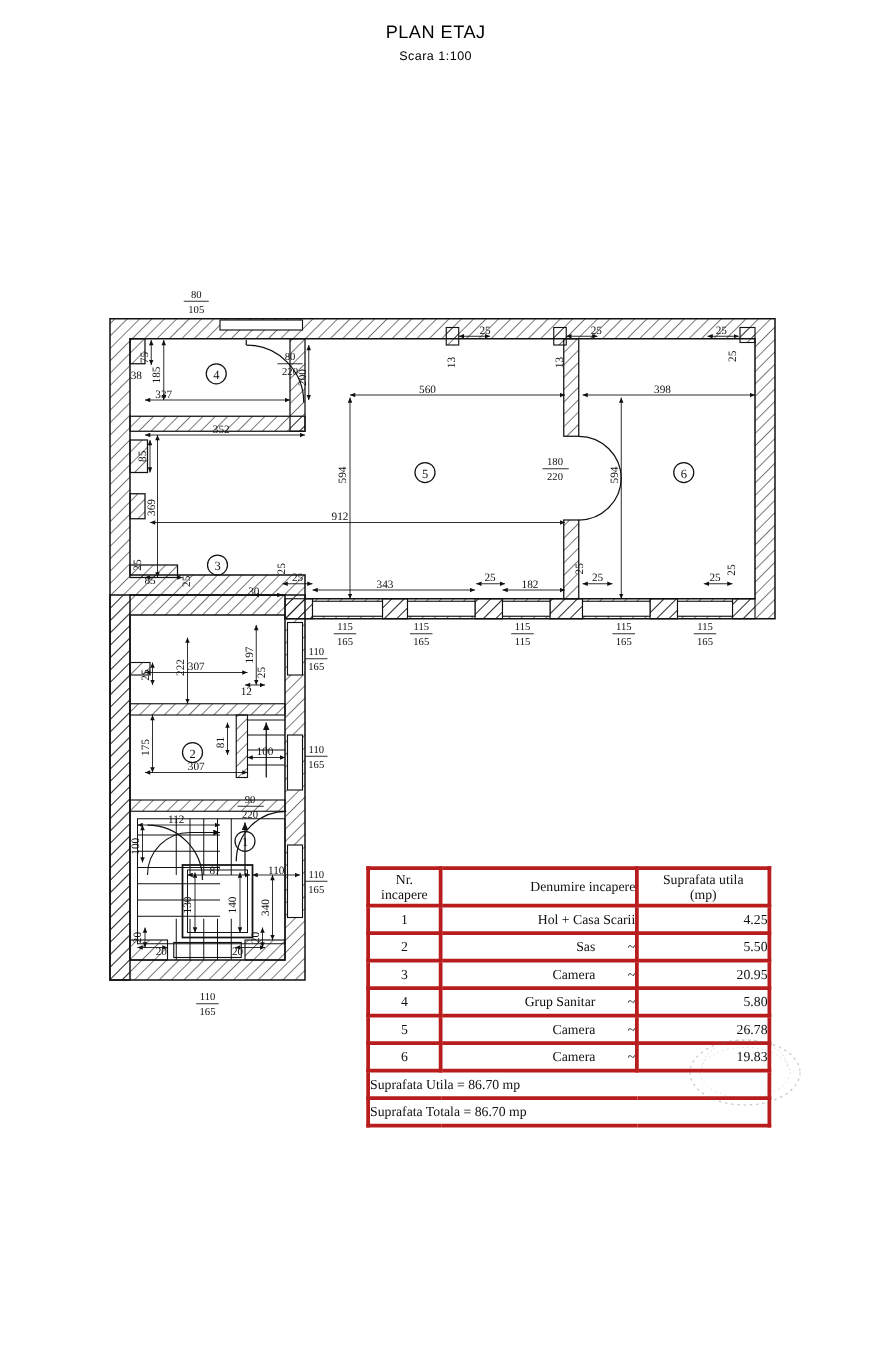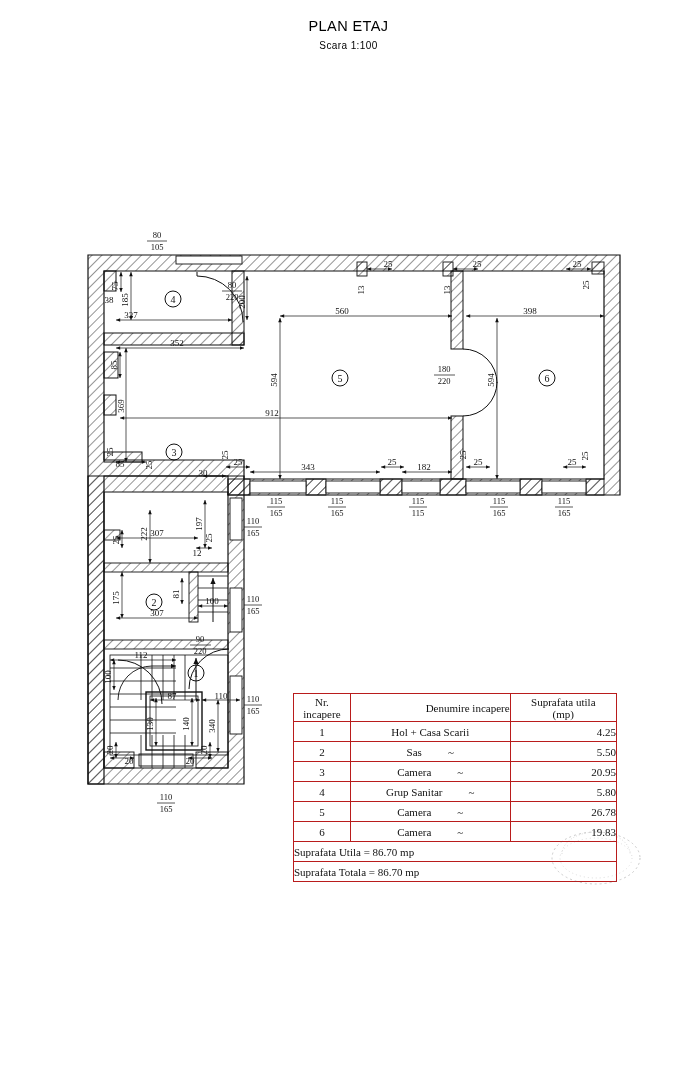--- a/index.html
+++ b/index.html
@@ -16,23 +16,23 @@
   .title-line2{font-size:10px;letter-spacing:.4px;line-height:20px;}
 
   
   #plan{position:absolute;left:0;top:0;width:697px;height:1080px;}
   #plan text{font-family:"Liberation Serif",serif;fill:#111;}
 
   
   .tbl-wrap{position:absolute;left:293px;top:693px;width:324px;}
   table.areas{border-collapse:collapse;width:324px;
     font-family:"Liberation Serif",serif;font-size:11px;color:#111;}
-  table.areas td,table.areas th{border:1px solid #b91c1c;padding:0;}
+  table.areas td,table.areas th{border:3px solid #b91c1c;padding:0;}
   .c-nr{width:56px;text-align:center;}
-  .c-name{width:160px;text-align:center;padding-left:14px;}
+  .c-name{width:160px;text-align:right;padding-left:14px;}
   .c-area{width:106px;text-align:right;}
   .hdr td{height:27px;line-height:12px;text-align:center;vertical-align:middle;}
   .hdr .c-name{text-align:right;padding-left:0;}
   .row td{height:19px;vertical-align:middle;}
   .tot td{height:19px;text-align:left;vertical-align:middle;}
   .tilde{display:inline-block;margin-left:26px;color:#111;}
   .stamp{position:absolute;left:548px;top:824px;width:96px;height:62px;
     pointer-events:none;opacity:.32;}
 </style>
 </head>

